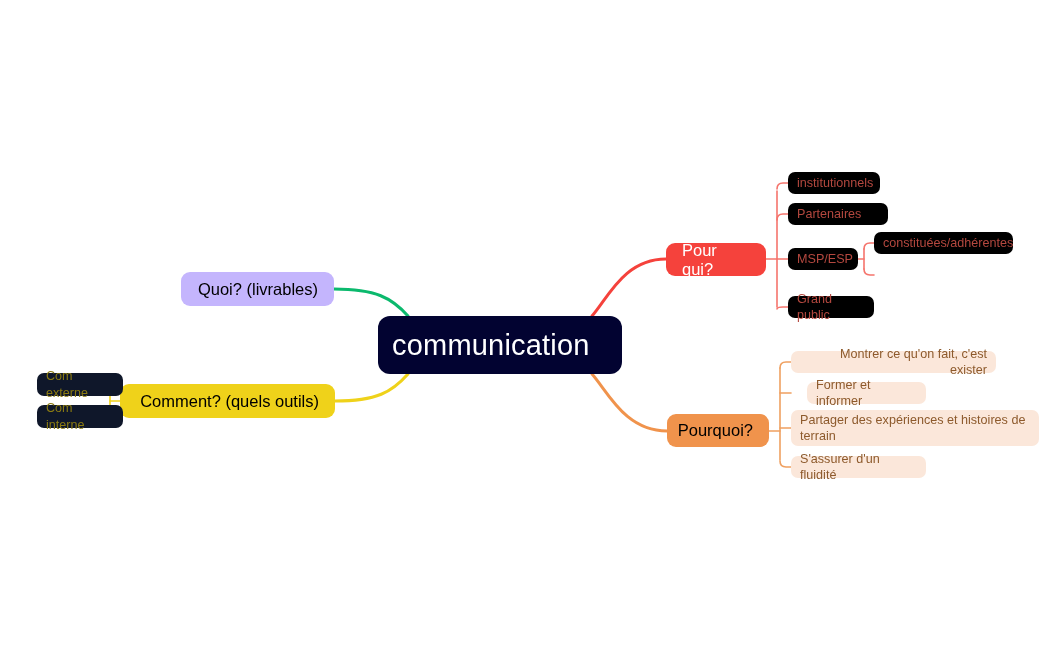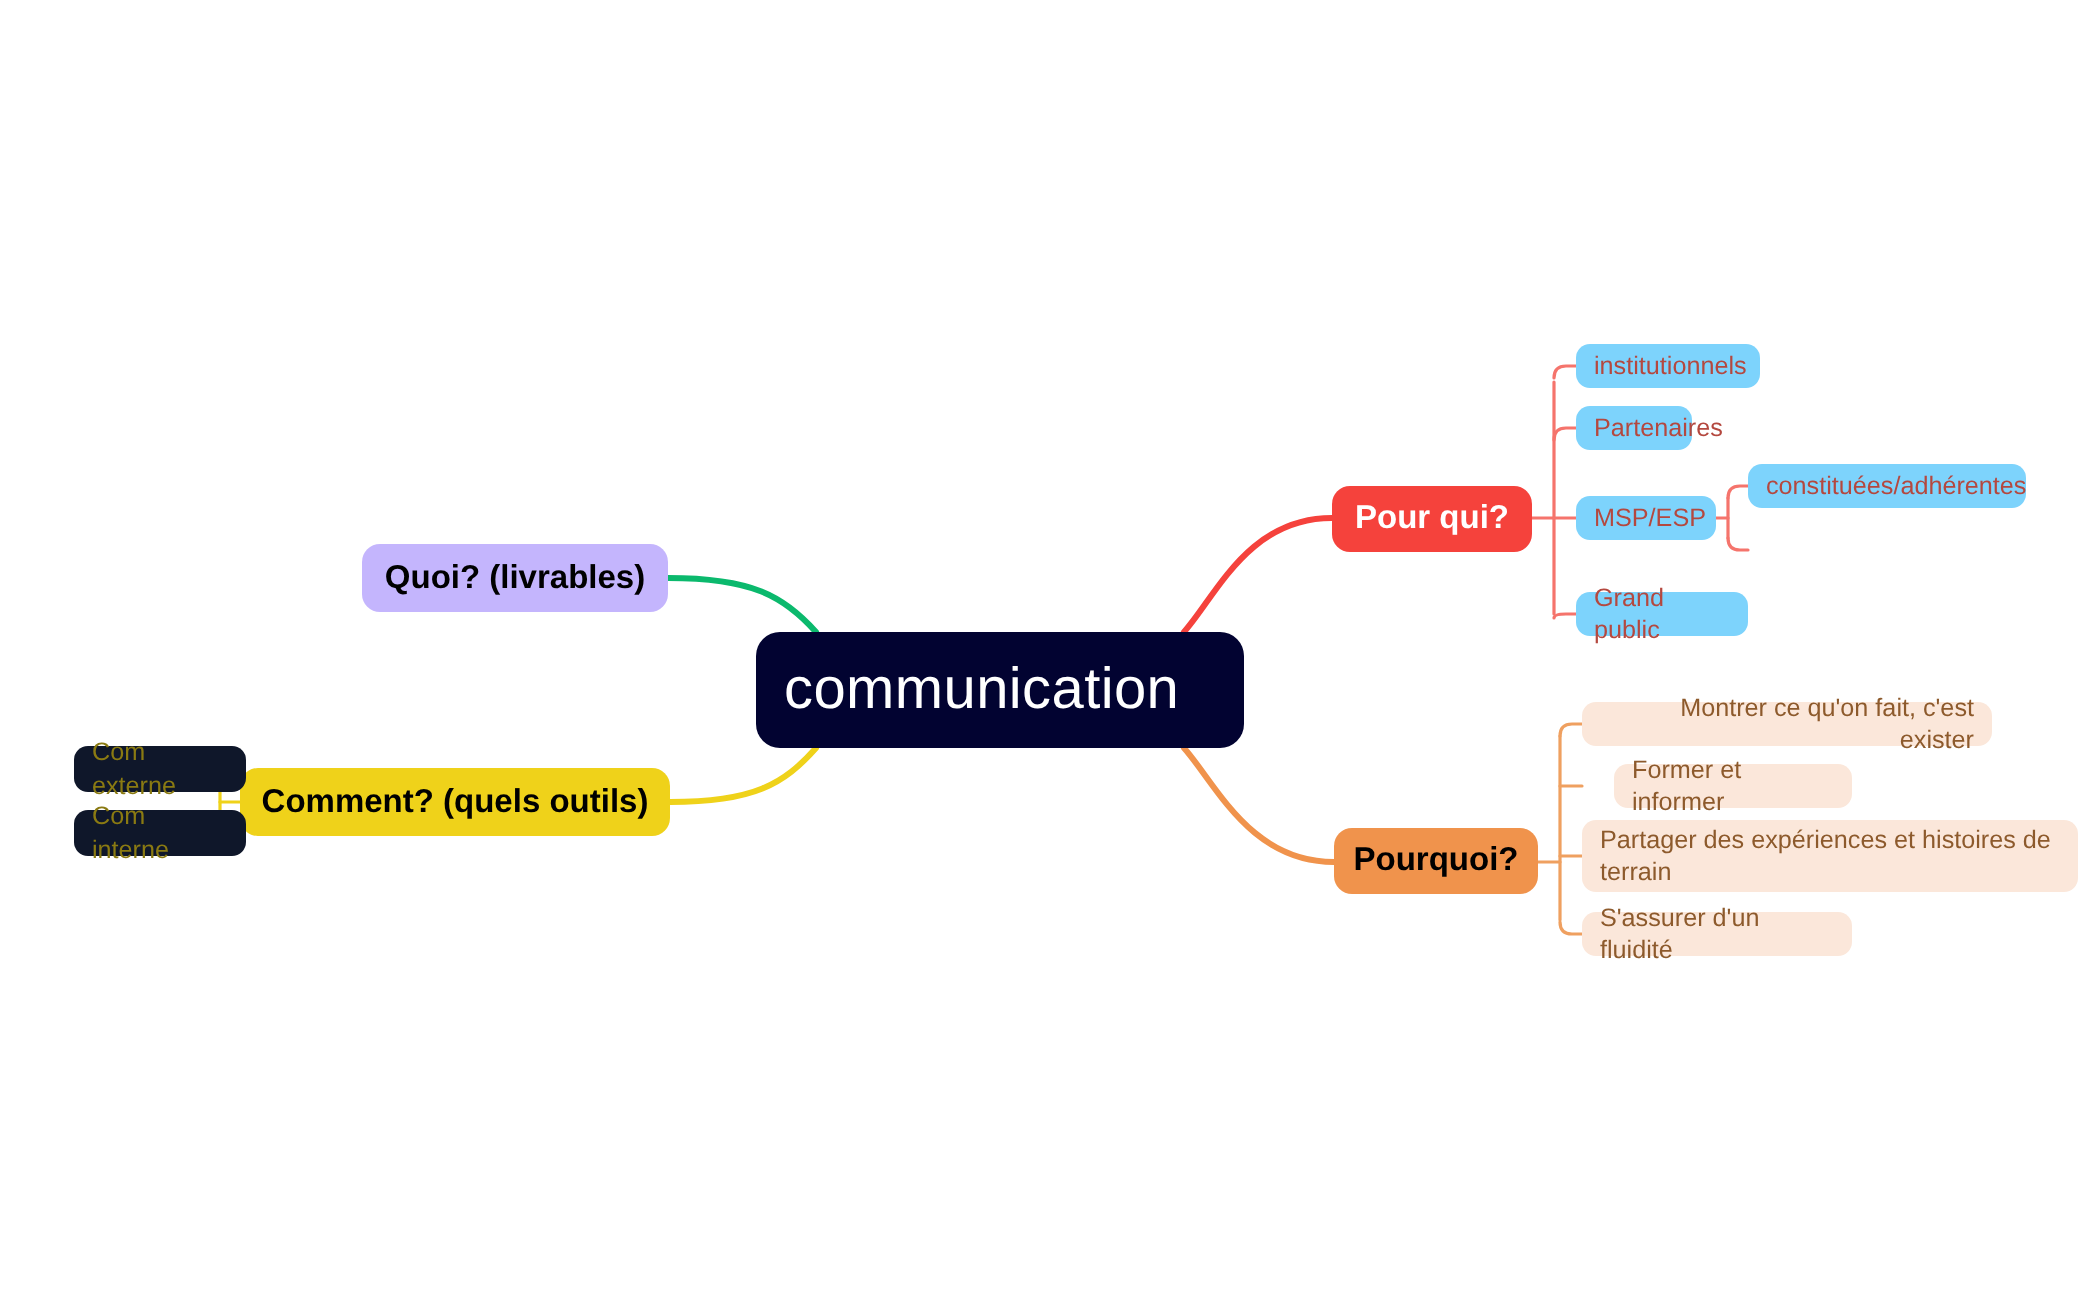--- a/index.html
+++ b/index.html
@@ -46,39 +46,39 @@
     padding: 0 14px;
     font-size: 29px;
     font-weight: 400;
     letter-spacing: 0.2px;
   }
 
   
   .branch {
     border-radius: 9px;
     font-size: 16.5px;
-    font-weight: bold;
-    padding: 0 0;
-    justify-content: center;
+    font-weight: normal;
+    padding: 0 16px;
+    justify-content: flex-end;
   }
   .branch-green  { background: #c4b5fd; color: #000000; }
   .branch-yellow { background: #efd21a; color: #000000; }
   .branch-red    { background: #f5423c; color: #ffffff; }
   .branch-orange { background: #f0934c; color: #000000; }
 
   
   .leaf {
     border-radius: 7px;
     font-size: 12.6px;
     font-weight: 400;
     padding: 5px 9px;
     line-height: 1.28;
     align-items: center;
   }
-  .leaf-pink  { background: #7dd3fc; color: #b4483f; }
+  .leaf-pink  { background: #000000; color: #b4483f; }
   .leaf-peach { background: #fbe7da; color: #8d5a2c; }
   .leaf-cream { background: #0f172a; color: #8a7a12; margin-left: 24px; }
 </style>
 </head>
 <body>
 
 <div id="canvas">
 
   <svg id="connectors" viewBox="0 0 1049 650" xmlns="http://www.w3.org/2000/svg">
 
@@ -144,21 +144,21 @@
   </div>
 
   <div class="node branch branch-red" style="left:666px; top:243px; width:100px; height:33px;">
     <span class="node-text">Pour qui?</span>
   </div>
 
   <div class="node leaf leaf-pink" style="left:788px; top:172px; width:92px; height:22px;">
     <span class="node-text">institutionnels</span>
   </div>
 
-  <div class="node leaf leaf-pink" style="left:788px; top:203px; width:58px; height:22px;">
+  <div class="node leaf leaf-pink" style="left:788px; top:203px; width:100px; height:22px;">
     <span class="node-text">Partenaires</span>
   </div>
 
   <div class="node leaf leaf-pink" style="left:788px; top:248px; width:70px; height:22px;">
     <span class="node-text">MSP/ESP</span>
   </div>
 
   <div class="node leaf leaf-pink" style="left:874px; top:232px; width:139px; height:22px;">
     <span class="node-text">constituées/adhérentes</span>
   </div>

